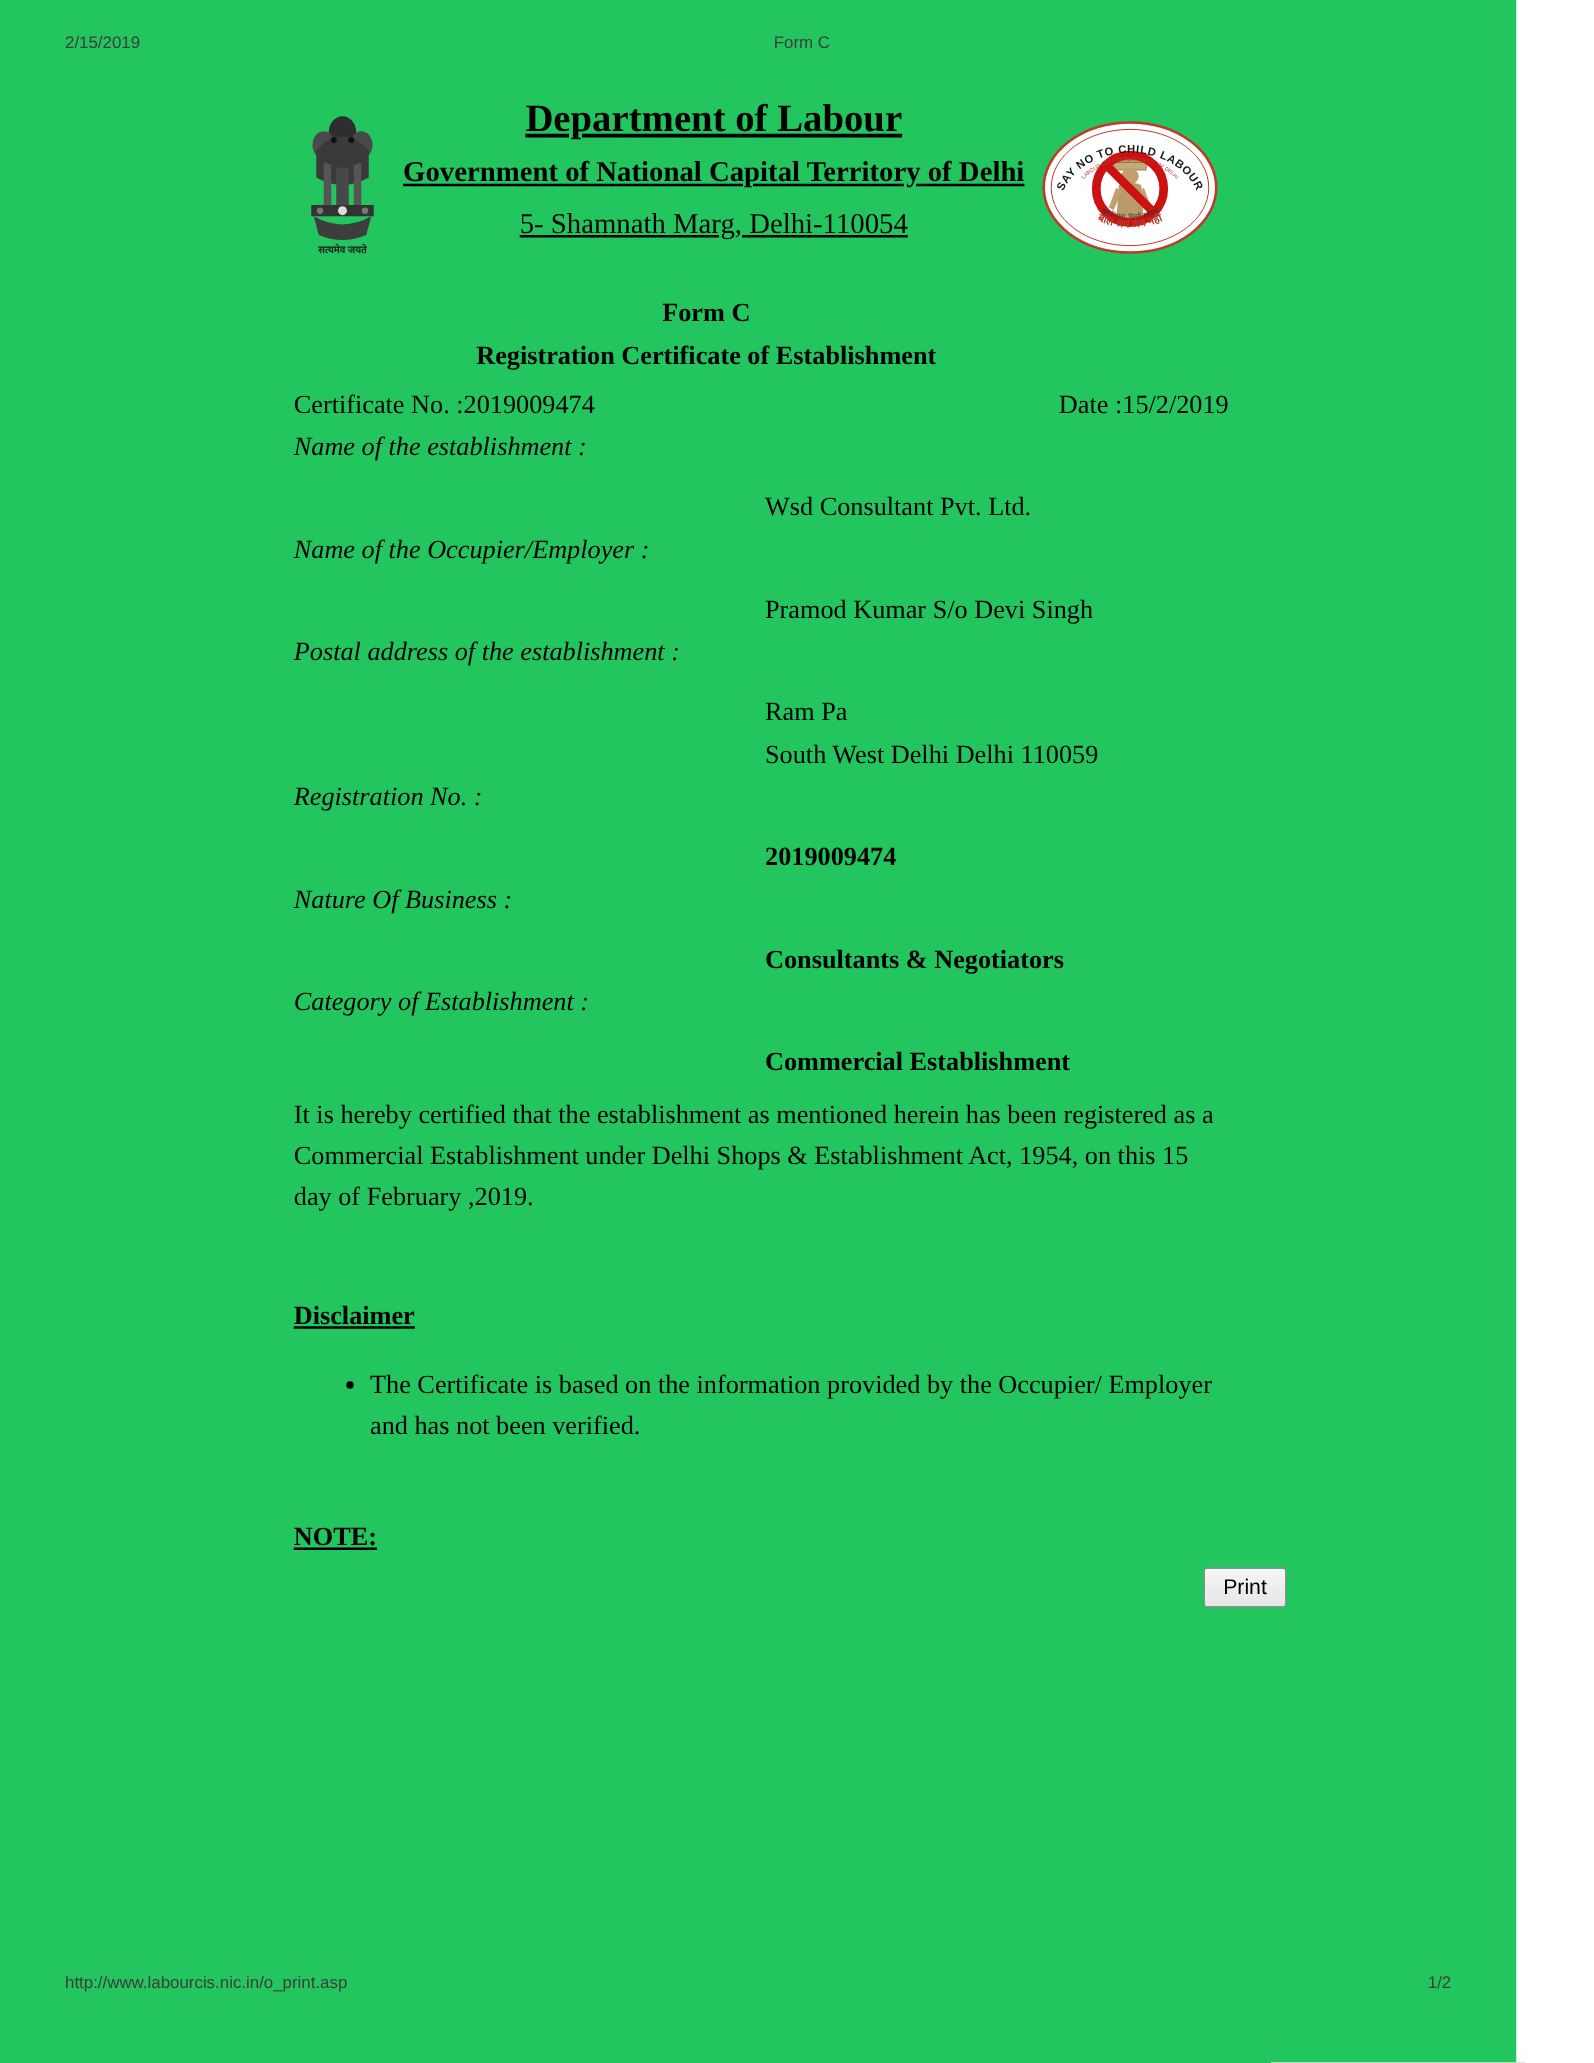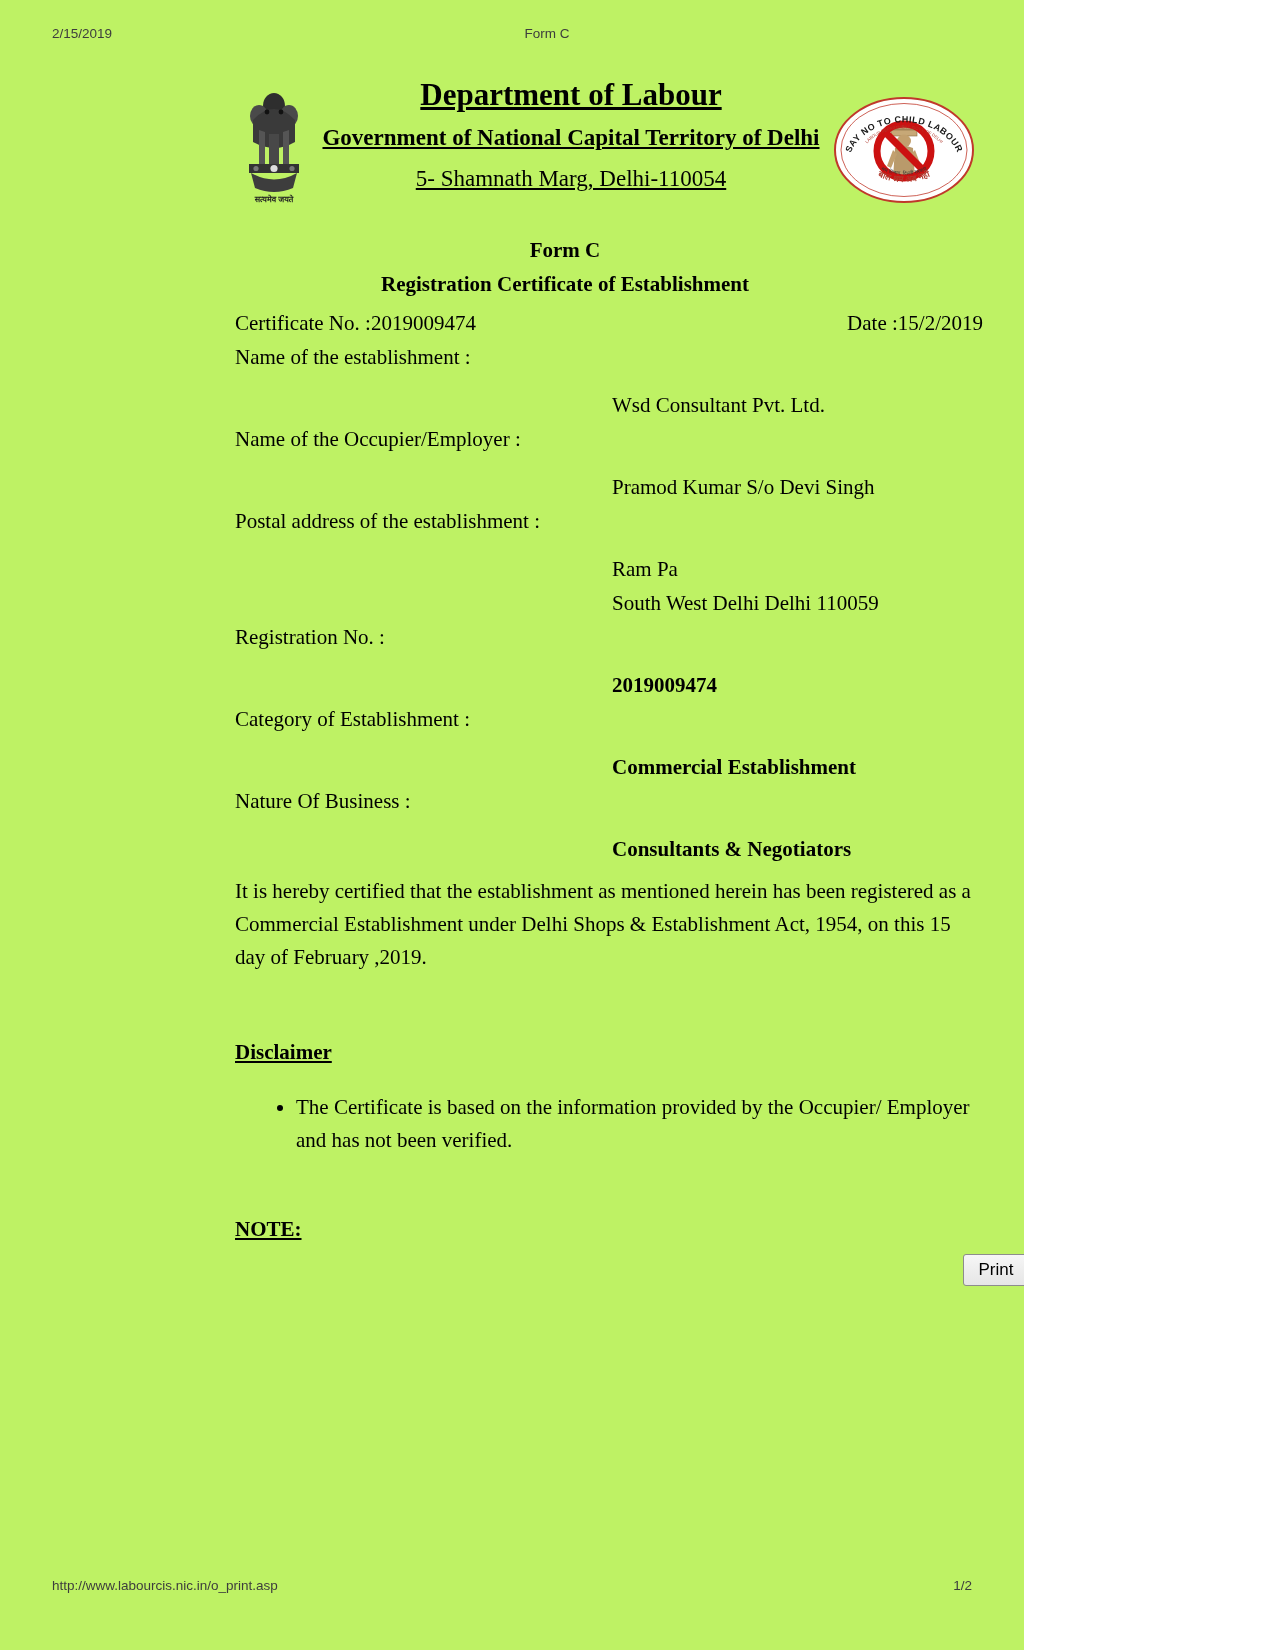--- a/index.html
+++ b/index.html
@@ -1,20 +1,20 @@
 <!DOCTYPE html>
 <html><head>
 <meta charset="utf-8">
 <style>
   * { margin:0; padding:0; box-sizing:border-box; }
   html,body { background:#ffffff; }
   .page {
     position:relative;
-    width:1024px; height:1650px;
-    background:#bef264;
+    width:1213px; height:1650px;
+    background:#22c55e;
     font-family:"Liberation Serif", serif;
     color:#000;
     overflow:hidden;
   }
   
   .print-header, .print-footer {
     position:absolute; left:52px; right:52px;
     font-family:"Liberation Sans", sans-serif;
     font-size:13.5px; color:#3d3d3d;
   }
@@ -36,21 +36,21 @@
   .h-govt { font-size:23px; font-weight:bold; text-decoration:underline; line-height:1.35; margin-top:9px; }
   .h-addr { font-size:23px; font-weight:normal; text-decoration:underline; margin-top:13px; }
 
   .h-center { text-align:center; font-weight:bold; font-size:21px; width:660px; }
   .h-formc { margin-top:10px; }
   .h-regcert { margin-top:9px; }
 
   .cert-row { display:flex; justify-content:space-between; margin-top:9px; line-height:34px; }
 
   .field-row { display:flex; line-height:34px; }
-  .field-label { width:377px; flex:0 0 377px; }
+  .field-label { width:377px; flex:0 0 377px;font-style:italic; }
   .field-value { flex:1;margin-top:48px; }
   .bold { font-weight:bold; }
 
   .cert-paragraph { margin-top:9px; line-height:33px; }
 
   .section-head { font-weight:bold; text-decoration:underline; font-size:21px; }
   .disclaimer-head { margin-top:66px; }
   .note-head { margin-top:60px; }
 
   ul.disc-list { margin-top:26px; padding-left:61px; line-height:33px; list-style:disc; }
@@ -171,26 +171,26 @@
       <div class="field-value">
         <div>Ram Pa</div>
         <div>South West Delhi Delhi 110059</div>
       </div>
     </div>
     <div class="field-row">
       <div class="field-label">Registration No. :</div>
       <div class="field-value bold">2019009474</div>
     </div>
     <div class="field-row">
+      <div class="field-label">Nature Of Business :</div>
+      <div class="field-value bold">Consultants &amp; Negotiators</div>
+    </div>
+    <div class="field-row">
       <div class="field-label">Category of Establishment :</div>
       <div class="field-value bold">Commercial Establishment</div>
-    </div>
-    <div class="field-row">
-      <div class="field-label">Nature Of Business :</div>
-      <div class="field-value bold">Consultants &amp; Negotiators</div>
     </div>
 
     <p class="cert-paragraph">It is hereby certified that the establishment as mentioned herein has been registered as a Commercial Establishment under Delhi Shops &amp; Establishment Act, 1954, on this 15 day of February ,2019.</p>
 
     <div class="section-head disclaimer-head">Disclaimer</div>
     <ul class="disc-list">
       <li>The Certificate is based on the information provided by the Occupier/ Employer and has not been verified.</li>
     </ul>
 
     <div class="section-head note-head">NOTE:</div>

